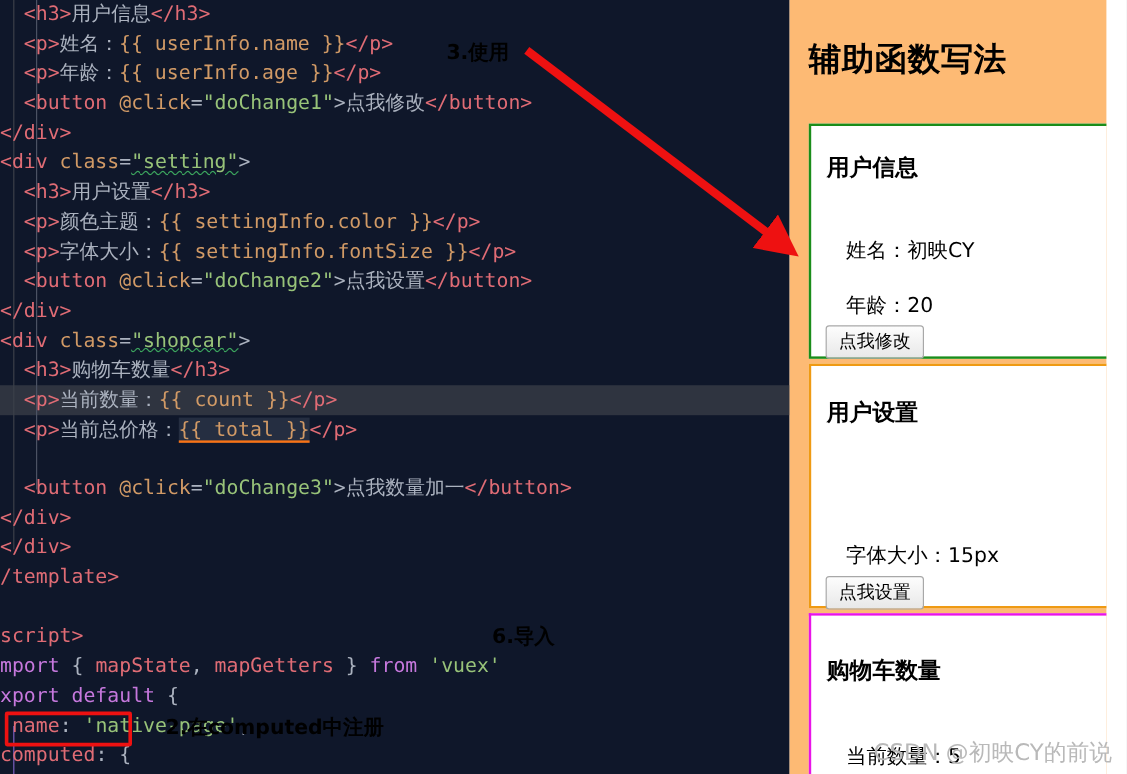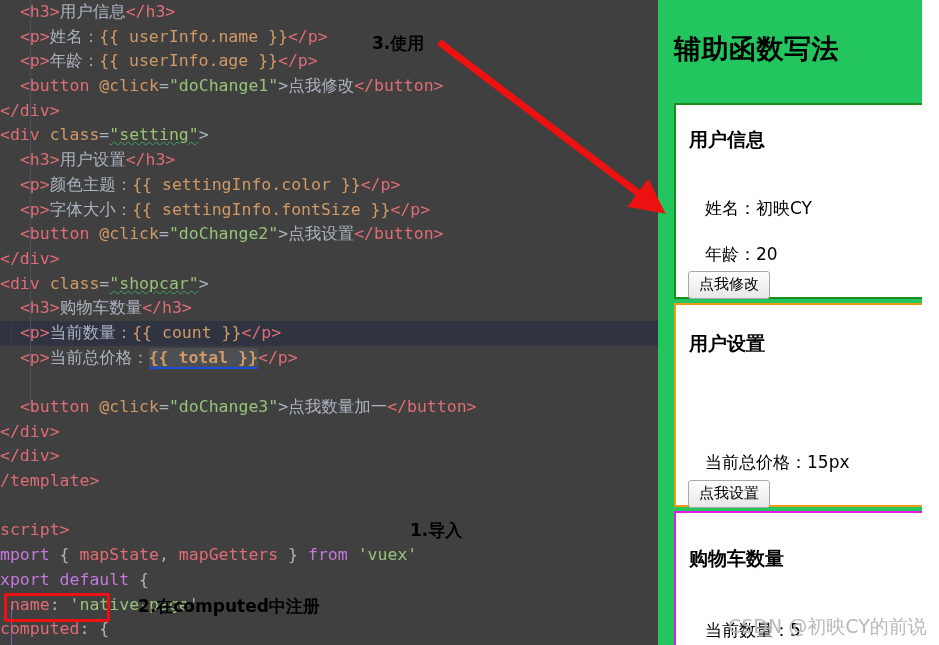--- a/index.html
+++ b/index.html
@@ -15,21 +15,21 @@
     position: relative;
     width: 939px; height: 645px;
     overflow: hidden;
   }
 
   
   .editor {
     position: absolute;
     left: 0; top: 0;
     width: 658px; height: 645px;
-    background: #404040;
+    background: #0f172a;
     overflow: hidden;
   }
   .code-area {
     position: absolute;
     left: 0; top: 0;
     width: 658px; height: 645px;
     font-family: "DejaVu Sans Mono", "Liberation Mono", monospace;
     font-size: 16.5px;
     line-height: 24.7px;
     white-space: pre;
@@ -61,22 +61,21 @@
   .tok-plain  { color: #abb2bf; }
 
   .squiggle-green {
     text-decoration: underline;
     text-decoration-style: wavy;
     text-decoration-color: #3ba55d;
     text-decoration-thickness: 1px;
   }
   .sel-box {
     background: rgba(120,130,150,0.22);
-    border-bottom: 2px solid #1d4ed8;
-    font-weight: bold;
+    border-bottom: 2px solid #f97316;
   }
 
   
   .anno {
     position: absolute;
     color: #000000;
     font-family: "DejaVu Sans", "Liberation Sans", sans-serif;
     font-weight: bold;
     z-index: 30;
     white-space: nowrap;
@@ -100,21 +99,21 @@
     width: 939px; height: 645px;
     z-index: 28;
     pointer-events: none;
   }
 
   
   .preview {
     position: absolute;
     left: 658px; top: 0;
     width: 264px; height: 645px;
-    background: #22c55e;
+    background: #fdba74;
     overflow: hidden;
     font-family: "DejaVu Sans", "Liberation Sans", sans-serif;
     color: #000;
   }
   .pv-title {
     margin: 0;
     position: absolute;
     left: 16px; top: 31px;
     font-size: 27px;
     font-weight: bold;
@@ -200,36 +199,36 @@
       <marker id="ah" markerWidth="5" markerHeight="5" refX="2.2" refY="2.5" orient="auto">
         <path d="M0,0 L5,2.5 L0,5 z" fill="#ee1111"></path>
       </marker>
     </defs>
     <line x1="439" y1="42" x2="650" y2="202" stroke="#ee1111" stroke-width="7" marker-end="url(#ah)"></line>
   </svg>
 
   <div class="redbox" id="redbox-computed"></div>
 
   <div class="anno" id="anno-use">3.使用</div>
-  <div class="anno" id="anno-imp">1.导入</div>
+  <div class="anno" id="anno-imp">6.导入</div>
   <div class="anno" id="anno-comp">2.在computed中注册</div>
 
   <div class="preview">
     <h1 class="pv-title">辅助函数写法</h1>
 
     <div class="card" id="card-user">
       <h3>用户信息</h3>
       <p class="p1">姓名：初映CY</p>
       <p class="p2">年龄：20</p>
       <button>点我修改</button>
     </div>
 
     <div class="card" id="card-setting">
       <h3>用户设置</h3>
-      <p class="p2">当前总价格：15px</p>
+      <p class="p2">字体大小：15px</p>
       <button>点我设置</button>
     </div>
 
     <div class="card" id="card-shop">
       <h3>购物车数量</h3>
       <p class="p1">当前数量：5</p>
     </div>
   </div>
 
   <div class="watermark">CSDN @初映CY的前说</div>

